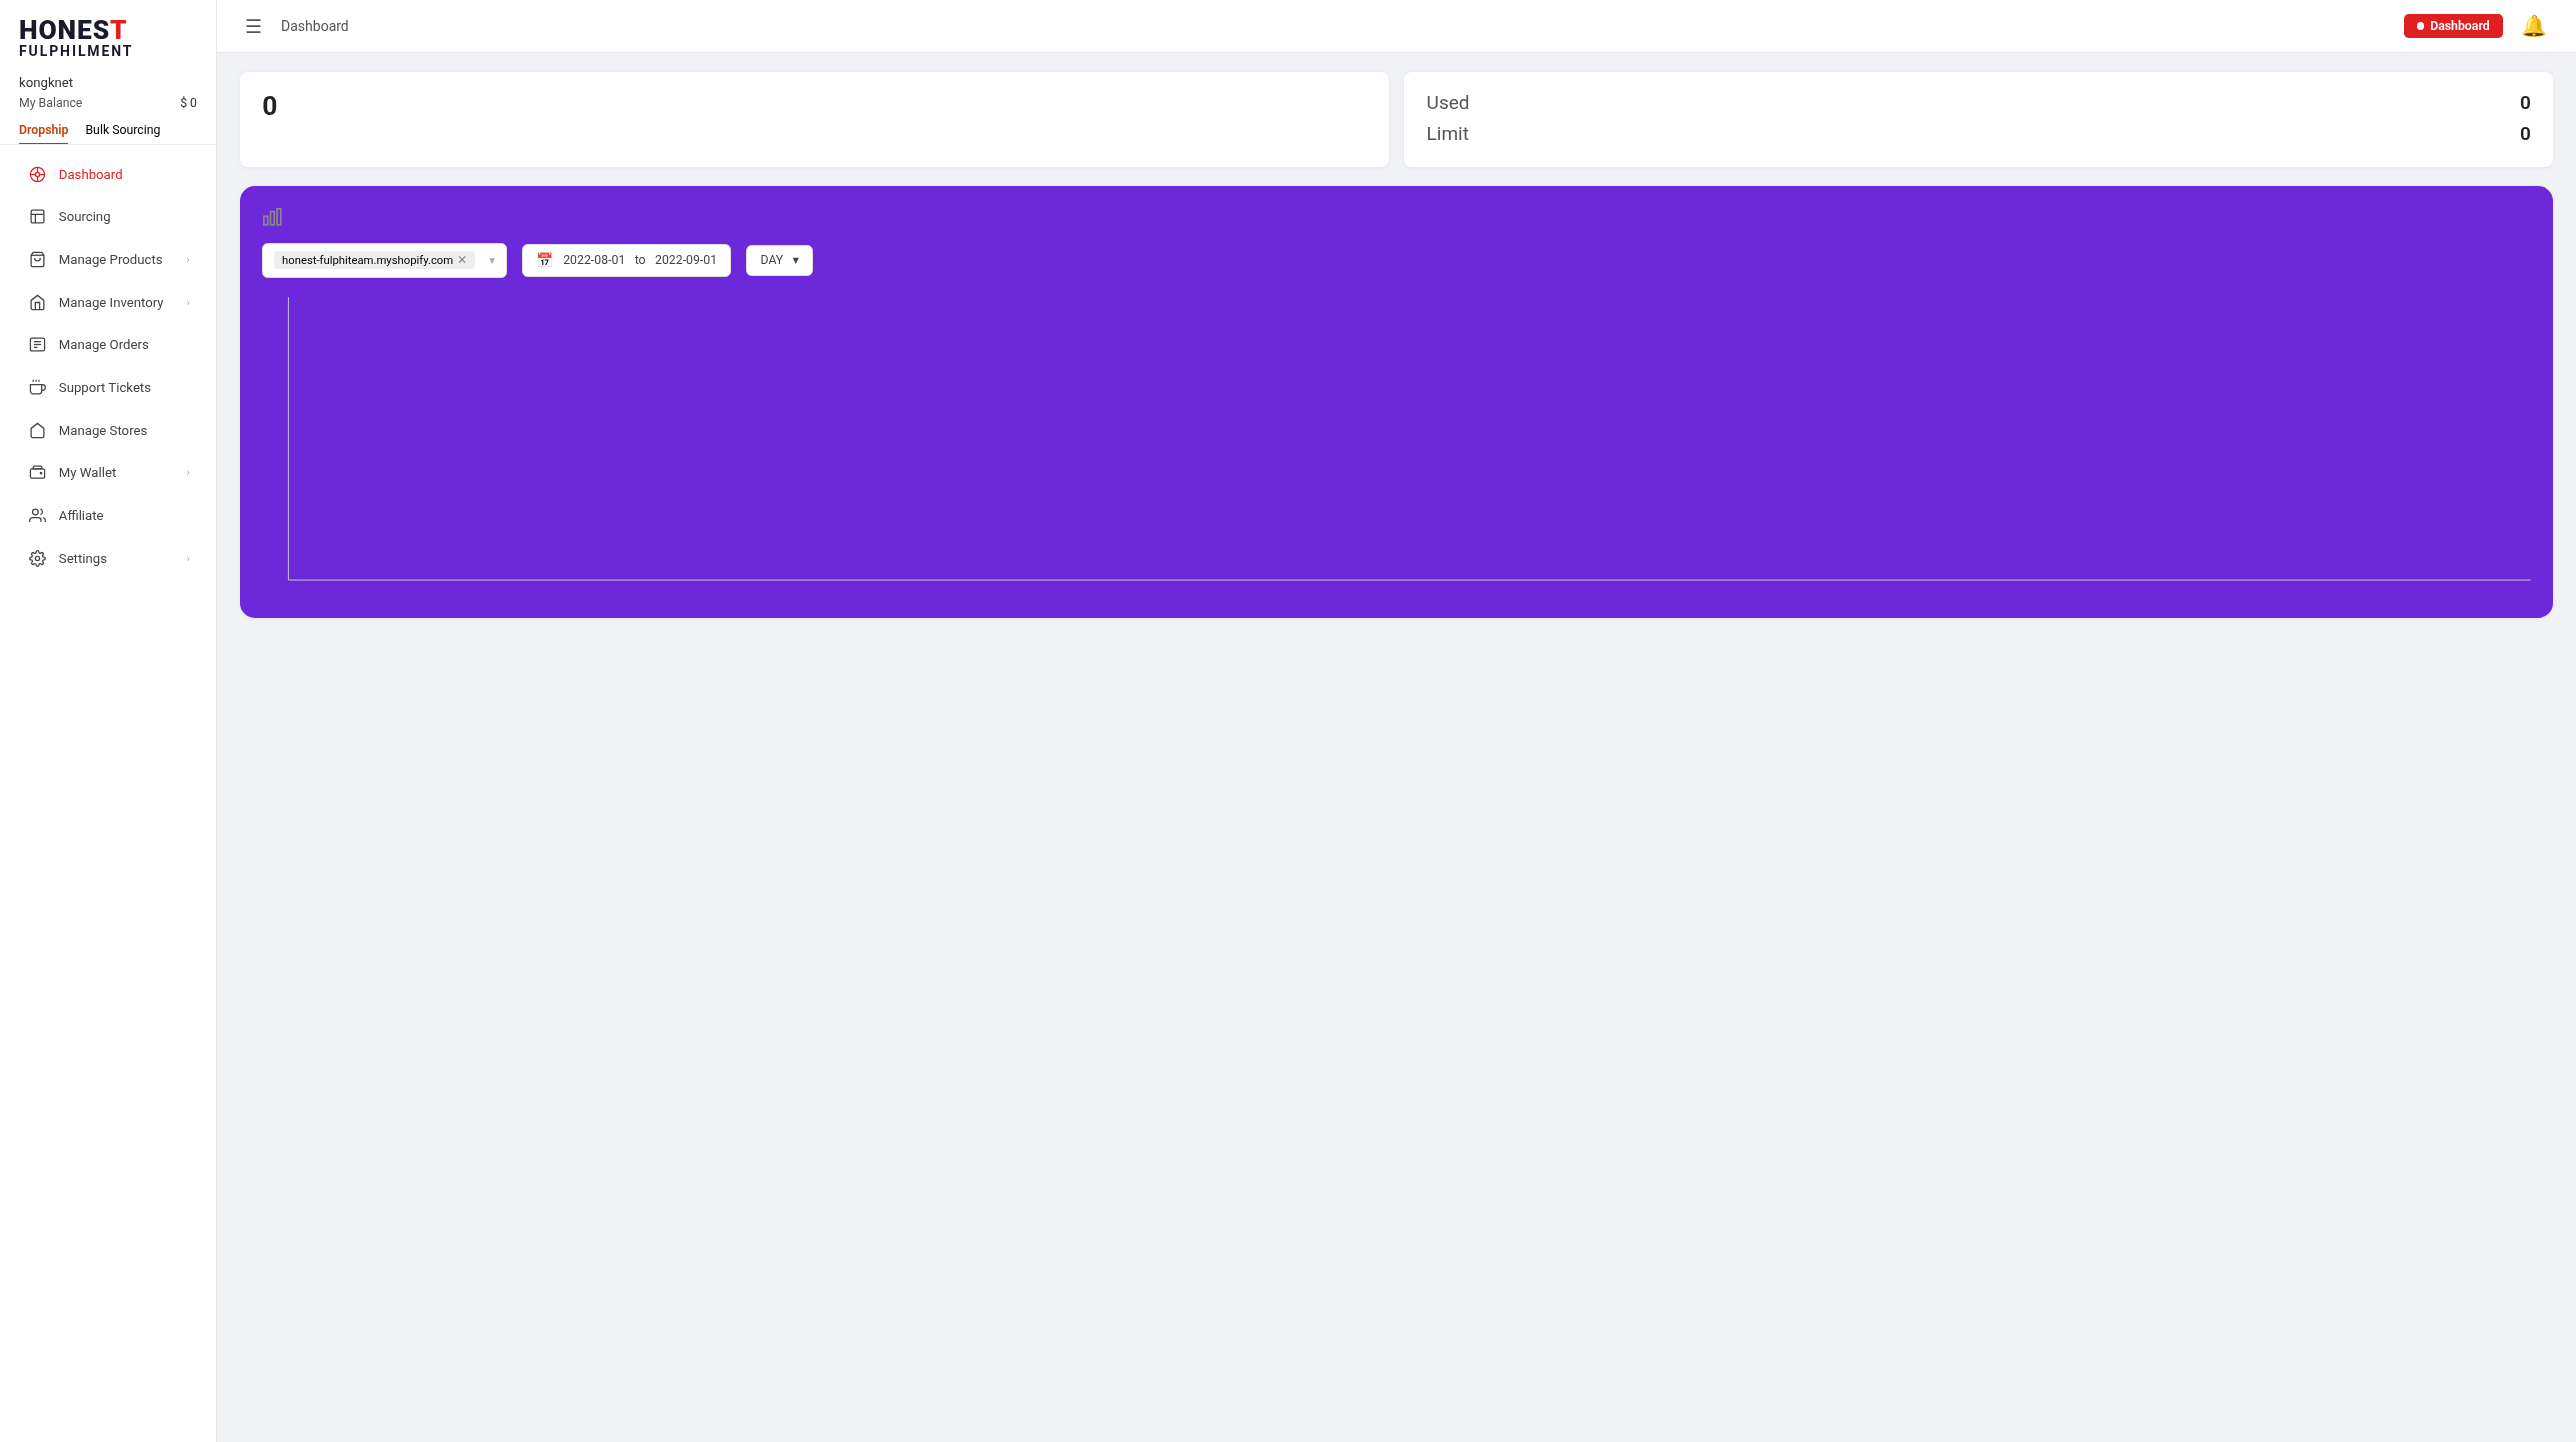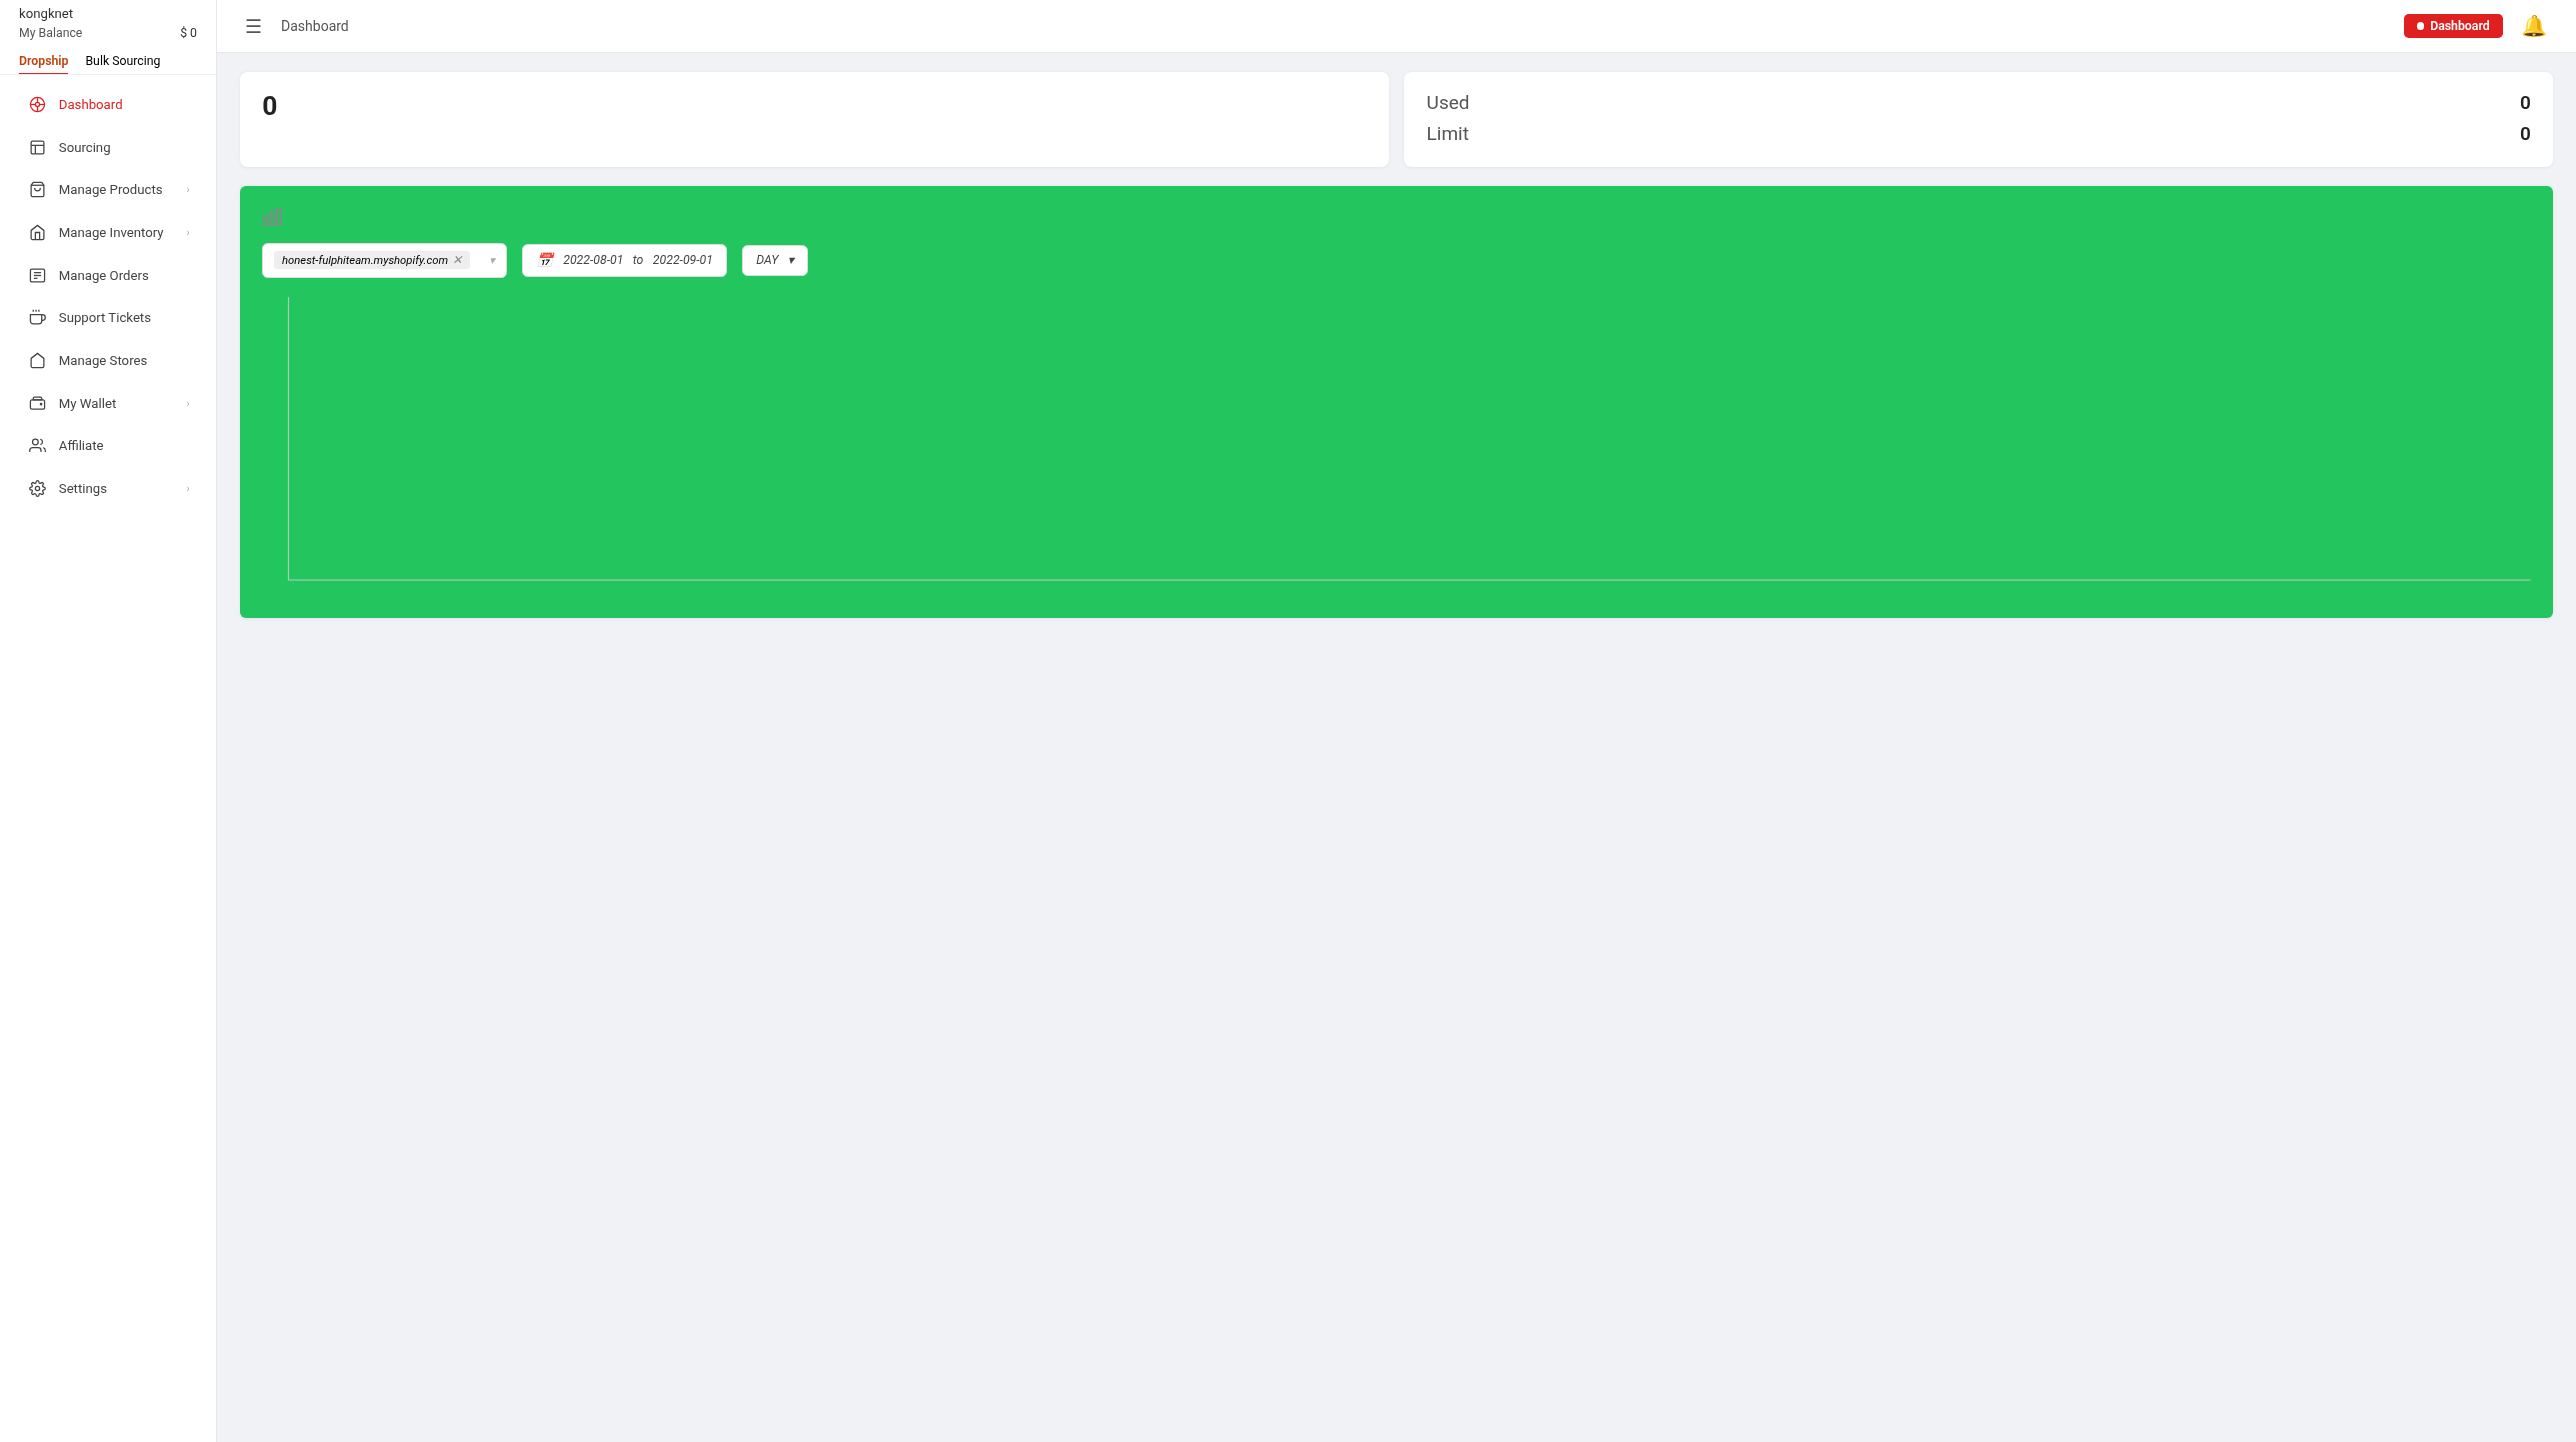--- a/index.html
+++ b/index.html
@@ -236,25 +236,24 @@
       color: #555;
     }
 
     .credit-val {
       font-weight: 600;
       color: #222;
     }
 
     
     .chart-section {
-      background: #22c55e;
-      border-radius: 6px;
+      background: #6d28d9;
+      border-radius: 15px;
       padding: 19px 22.6px;
       box-shadow: 0 0.9px 3.8px rgba(0,0,0,0.06);
-      font-style: italic;
     }
 
     .chart-controls {
       display: flex;
       gap: 15px;
       align-items: center;
       margin-bottom: 19px;
       flex-wrap: wrap;
     }
 
@@ -345,20 +344,26 @@
     
     .icon-orders { color: #777; }
     .icon-income { color: #e06020; }
     .icon-balance { color: #e02020; }
     .icon-credit { color: #8888aa; }
   </style>
 </head>
 <body>
 
 <aside class="sidebar">
+  <div class="logo-area">
+    <div class="logo-text-honest">
+      HONES<span class="t-letter">T</span>
+    </div>
+    <div class="logo-text-fulphilment">FULPHILMENT</div>
+  </div>
 
   <div class="username">kongknet</div>
 
   <div class="balance-row">
     <span>My Balance</span>
     <span class="balance-amount">$ 0</span>
   </div>
 
   <div class="tab-row">
     <div class="tab-item active">Dropship</div>

